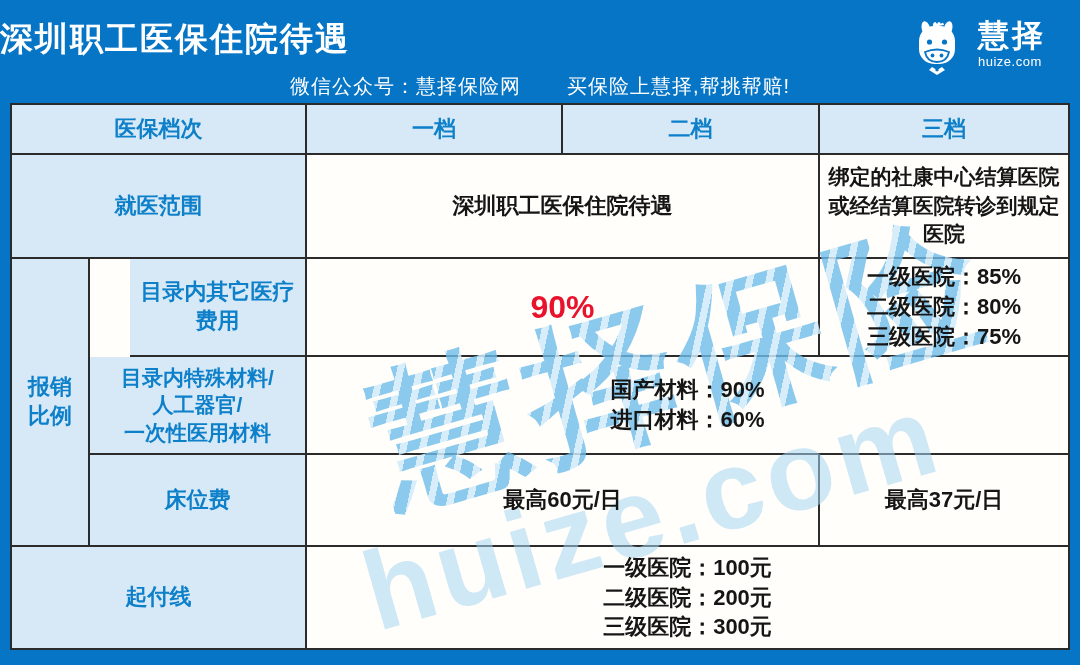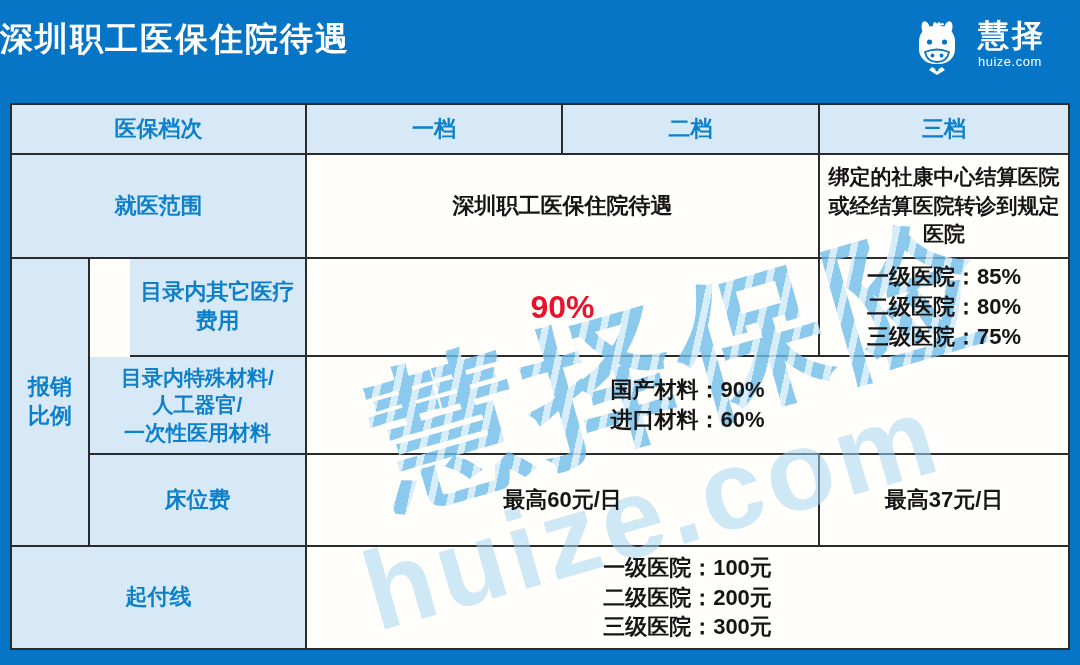--- a/index.html
+++ b/index.html
@@ -96,20 +96,23 @@
     color:rgba(165,213,243,.55);
   }
   
   .footer{position:absolute;left:0;bottom:0;width:1080px;height:15px;background:var(--header-blue);}
 </style>
 </head>
 <body>
 
 <div class="top">
   <div class="title">深圳职工医保住院待遇</div>
+  <div class="subtitle">
+    <span>微信公众号：慧择保险网</span><span class="gap"></span><span>买保险上慧择,帮挑帮赔!</span>
+  </div>
   <div class="logo">
     <span>
       <svg width="44" height="56" viewBox="0 0 44 56">
         <g fill="#ffffff">
           <ellipse cx="11" cy="9" rx="4.2" ry="8" transform="rotate(-14 11 9)"></ellipse>
           <ellipse cx="33" cy="9" rx="4.2" ry="8" transform="rotate(14 33 9)"></ellipse>
           <path d="M18 4 q2 -4 4 0 q2 -4 4 0 q2 -3 3 1 l-11 2 z"></path>
           <rect x="4" y="6" width="36" height="38" rx="15"></rect>
           <path d="M17 47 l5 3 l5 -3 l3 3 l-8 5 l-8 -5 z"></path>
         </g>

